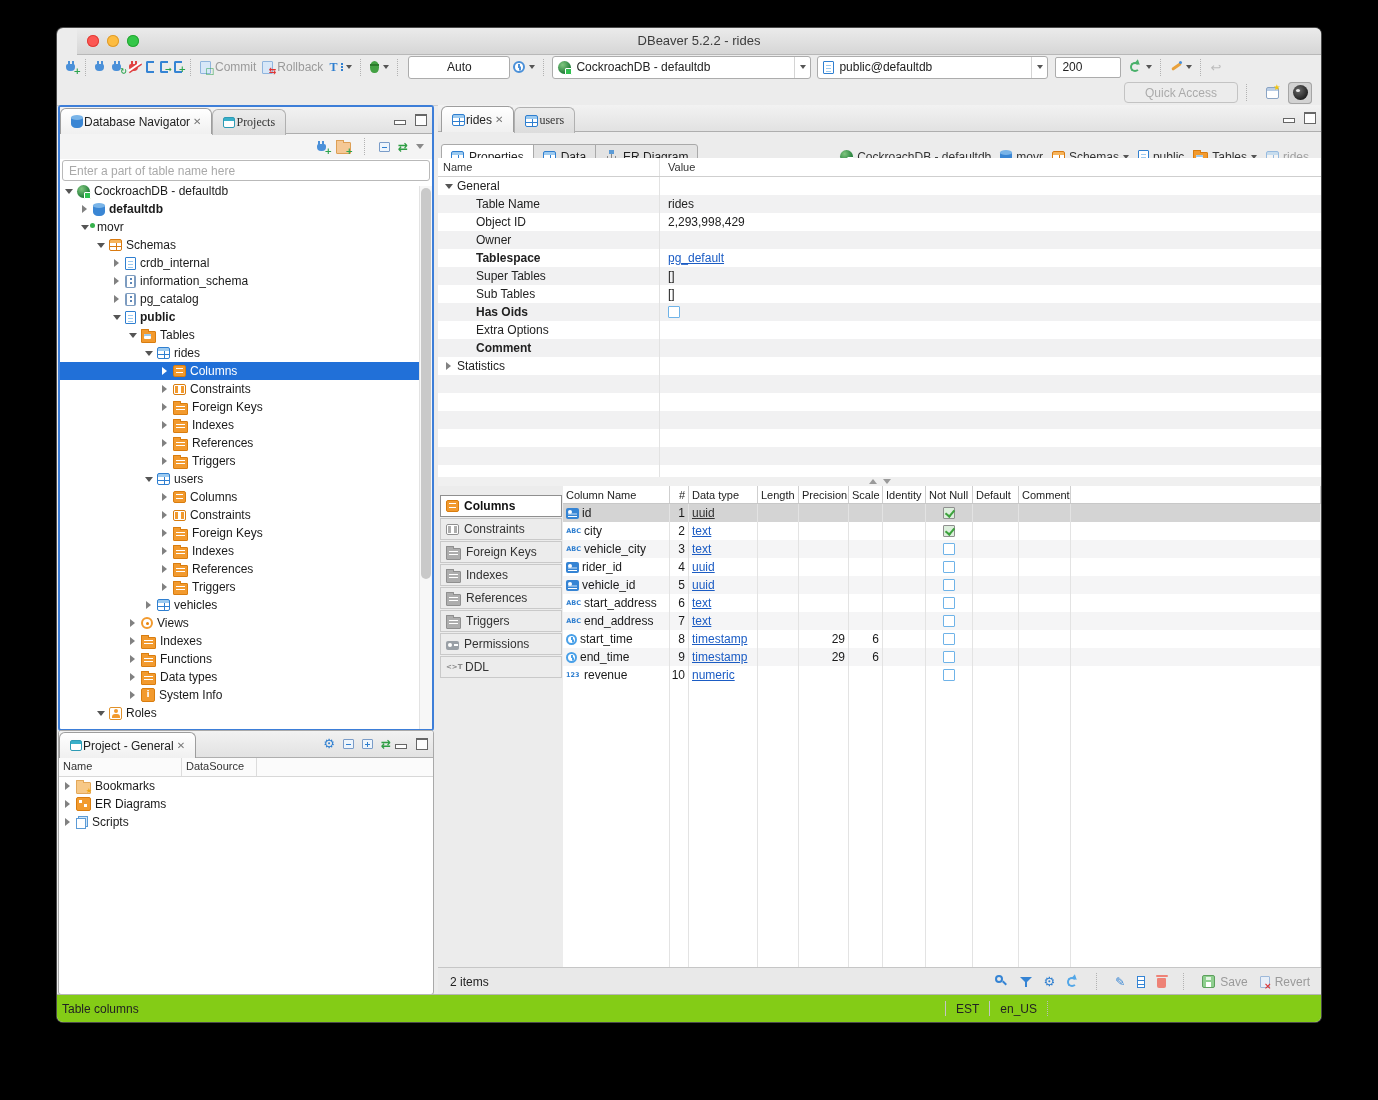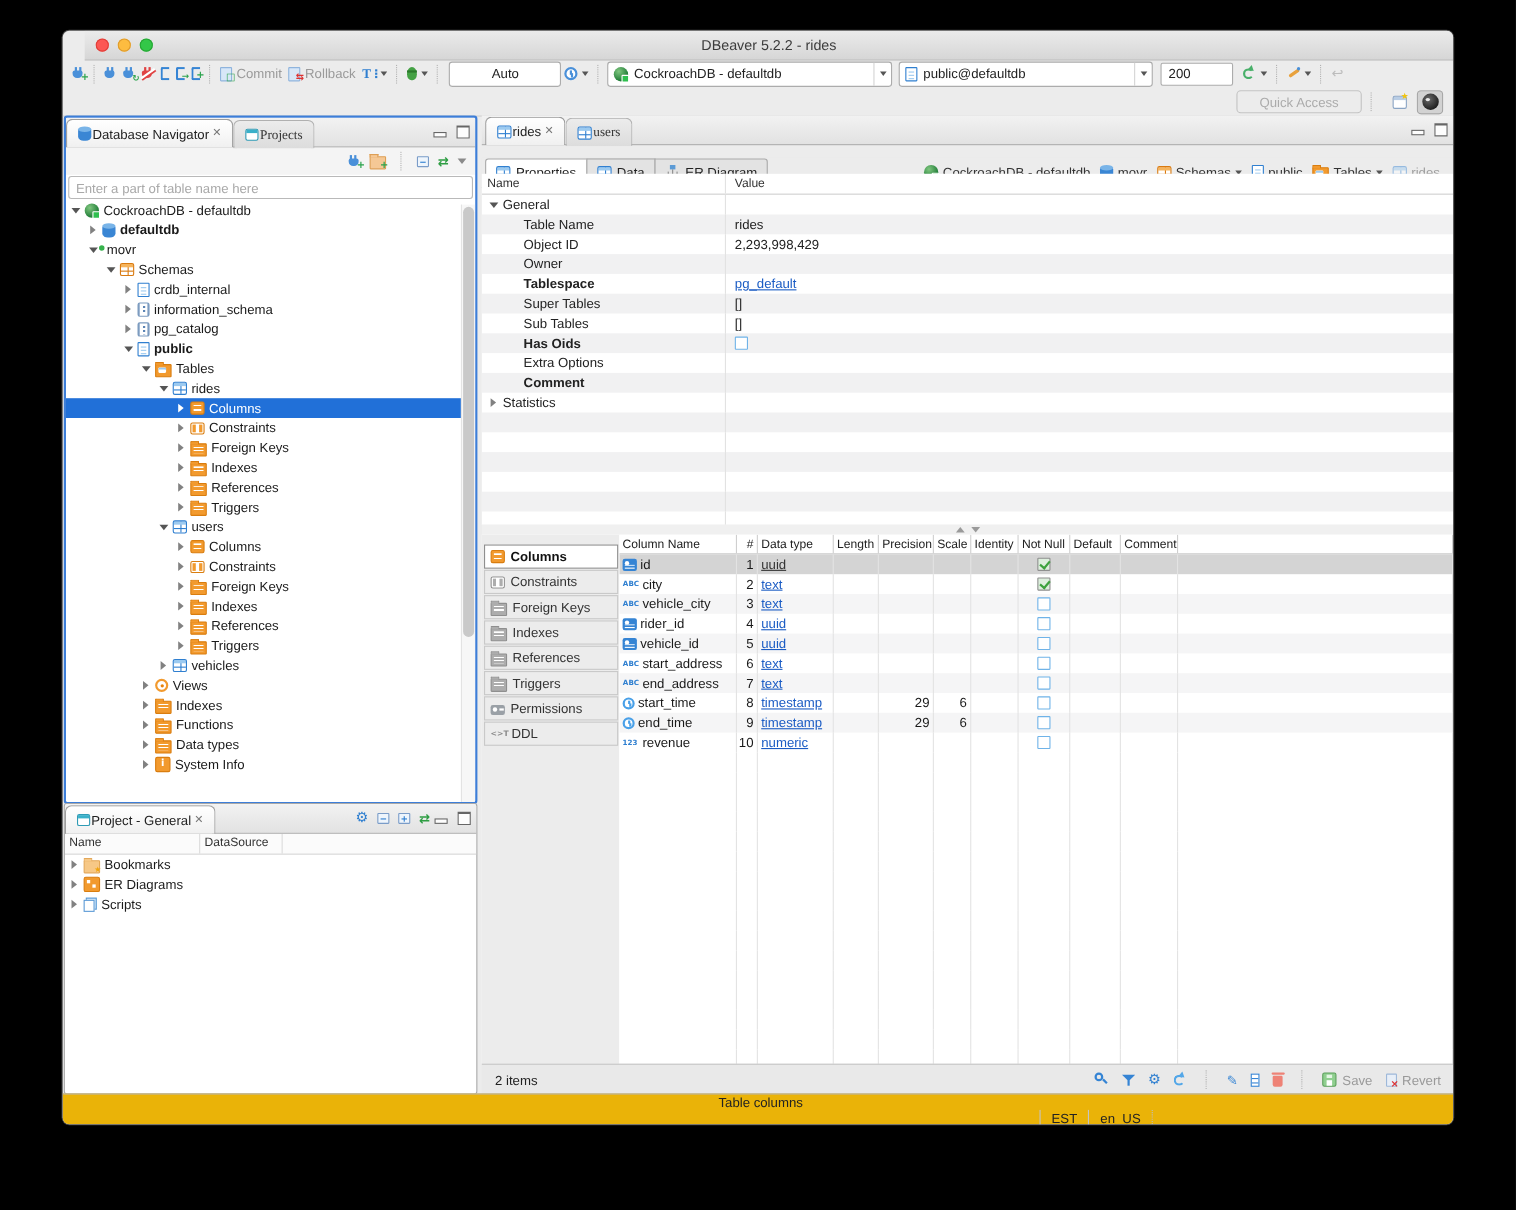--- a/index.html
+++ b/index.html
@@ -127,22 +127,22 @@
   .cb.checked{background:#ddefdd;border-color:#8f8f8f;}
   .cb.checked::after{content:"";position:absolute;left:3px;top:0px;width:4px;height:7px;
     border:solid #3da23d;border-width:0 2px 2px 0;transform:rotate(40deg);}
   
   .ed-status{position:absolute;left:0;bottom:0;right:0;height:27px;background:#e9e9e9;border-top:1px solid #c6c6c6;
     display:flex;align-items:center;font-size:12px;color:#222;}
   .ed-status .items{margin-left:12px;}
   .es-icons{margin-left:auto;display:flex;align-items:center;gap:12px;padding-right:11px;}
   .es-grp{display:flex;align-items:center;gap:5px;font-size:12px;color:#9a9a9a;}
   
-  .statusbar{position:absolute;left:0;bottom:0;right:0;height:27px;background:#eab308;border-top:1px solid #b6b6b6;
-    display:flex;align-items:center;font-size:12px;color:#222;flex-direction:column;}
+  .statusbar{position:absolute;left:0;bottom:0;right:0;height:27px;background:#84cc16;border-top:1px solid #b6b6b6;
+    display:flex;align-items:center;font-size:12px;color:#222;}
   .statusbar .left{margin-left:5px;}
   .sb-right{margin-left:auto;margin-right:272px;display:flex;align-items:center;gap:10px;}
   .sb-sep{width:1px;height:15px;background:#c4c4c4;}
   
   .ic{display:inline-block;position:relative;vertical-align:middle;flex:0 0 auto;}
   .gray{filter:grayscale(1) brightness(1.05);}
   .ic-table{width:13px;height:12px;box-sizing:border-box;border:1px solid #2f7fd0;border-radius:2px;
     background:linear-gradient(#9ccaf0,#9ccaf0) 0 0/100% 3px no-repeat,
     linear-gradient(#2f7fd0,#2f7fd0) 6px 0/1px 100% no-repeat,
     linear-gradient(#2f7fd0,#2f7fd0) 0 6px/100% 1px no-repeat,#fff;}
@@ -635,20 +635,27 @@
               <span class="ic ic-folder-list"></span>
               <span>Data types</span>
             </div>
             <div class="trow" style="padding-left: 68px;">
               <span class="tri-wrap">
                 <span class="tri-c"></span>
               </span>
               <span class="ic ic-info"></span>
               <span>System Info</span>
             </div>
+            <div class="trow" style="padding-left: 36px;">
+              <span class="tri-wrap">
+                <span class="tri-e"></span>
+              </span>
+              <span class="ic ic-person"></span>
+              <span>Roles</span>
+            </div>
           </div>
         <div class="vscroll">
             <div class="vthumb"></div>
           </div>
       </div>
 
       <div class="project">
         <div class="panel-tabs">
           <div class="ptab">
             <span class="ic ic-projwin"></span>

